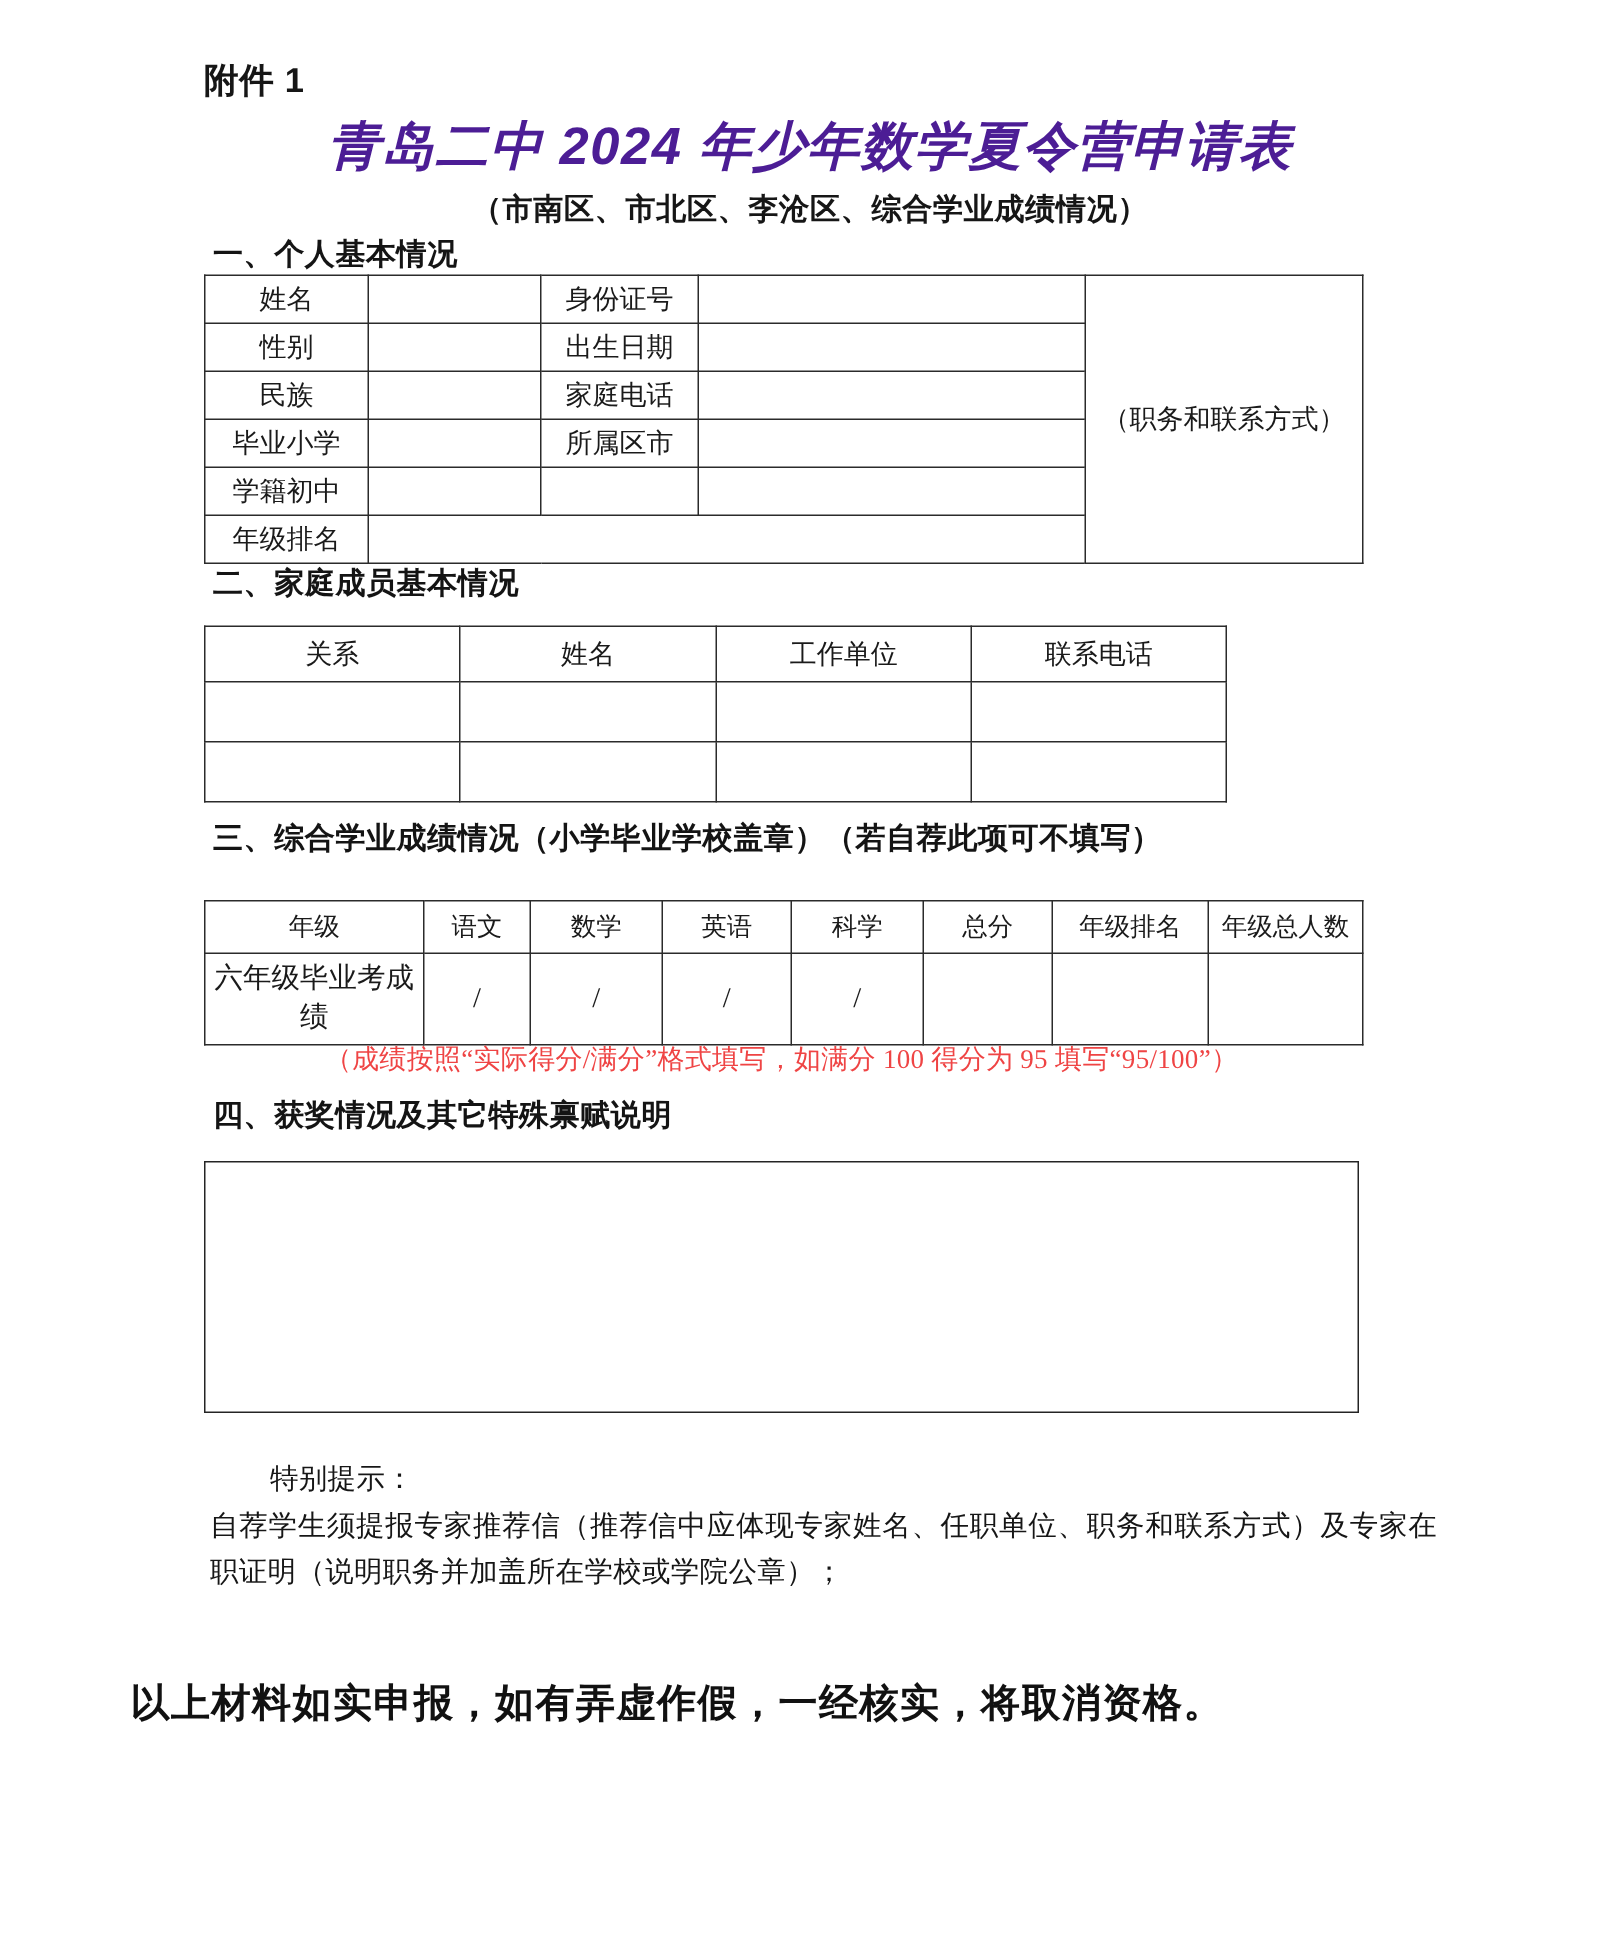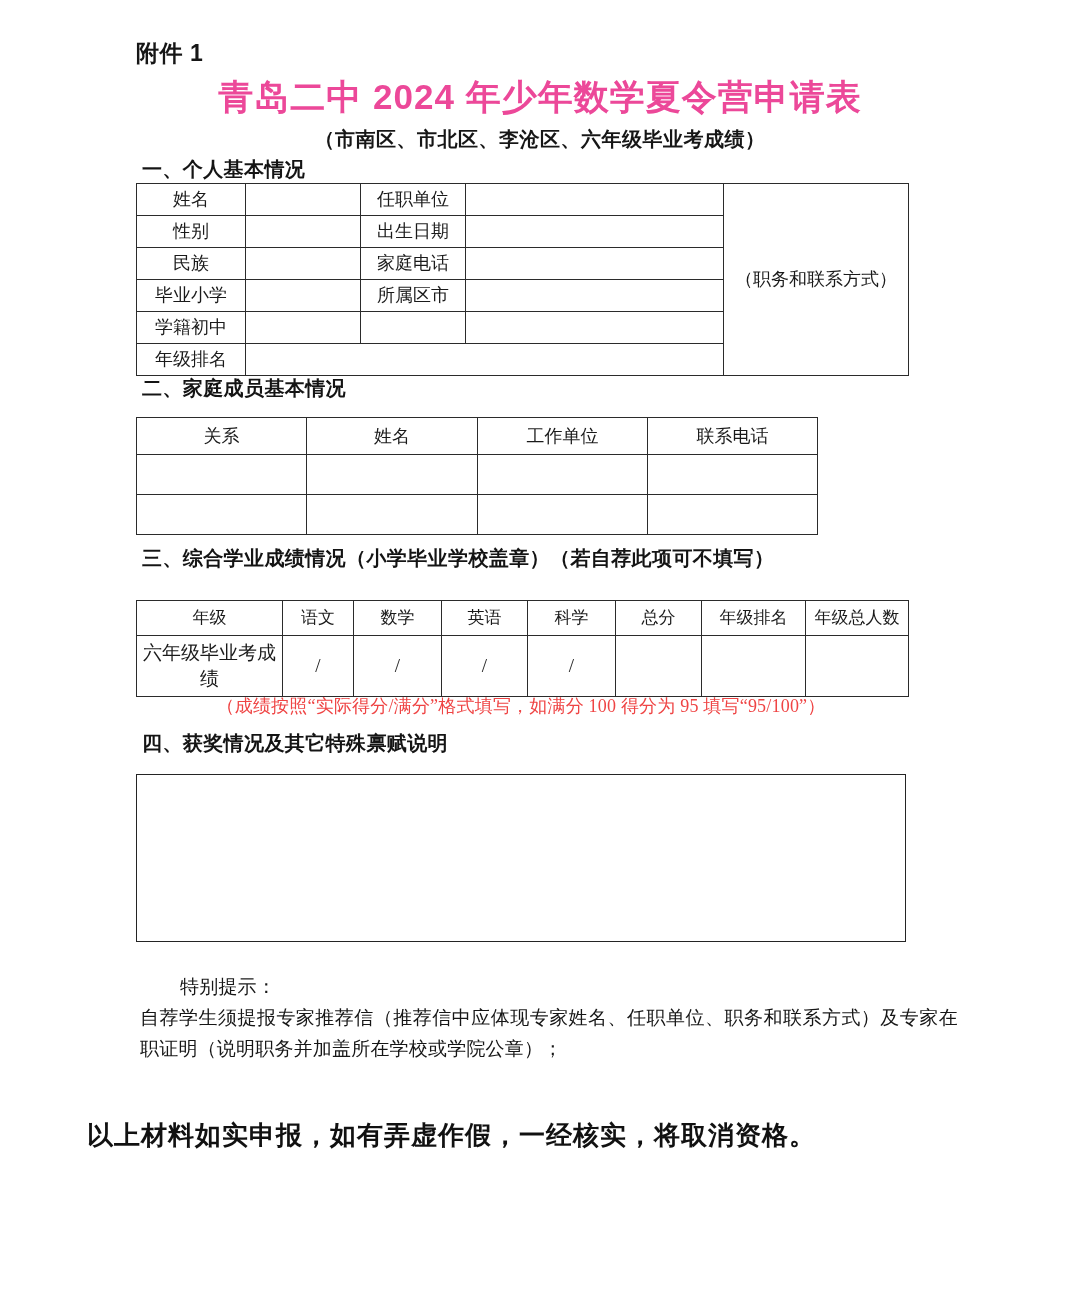--- a/index.html
+++ b/index.html
@@ -38,21 +38,22 @@
   .doc-title {
     position: absolute;
     left: 0;
     top: 74px;
     width: 1080px;
     text-align: center;
     font-family: "Liberation Sans", "DejaVu Sans", sans-serif;
     font-size: 35px;
     font-weight: 700;
     letter-spacing: 1px;
-    color: #ec4899;
+    color: #4c1d95;
+    font-style: italic;
   }
   .doc-subtitle {
     position: absolute;
     left: 0;
     top: 126px;
     width: 1080px;
     text-align: center;
     font-family: "Liberation Sans", "DejaVu Sans", sans-serif;
     font-size: 20px;
     font-weight: 700;
@@ -186,37 +187,37 @@
   }
 </style>
 </head>
 <body>
 
 <div class="page">
 
   <div class="attachment-label">附件 1</div>
 
   <div class="doc-title">青岛二中 2024 年少年数学夏令营申请表</div>
-  <div class="doc-subtitle">（市南区、市北区、李沧区、六年级毕业考成绩）</div>
+  <div class="doc-subtitle">（市南区、市北区、李沧区、综合学业成绩情况）</div>
 
   <div class="section-heading" id="sec1-heading">一、个人基本情况</div>
 
   <table class="form-table" id="table-personal">
     <colgroup>
       <col style="width:109px">
       <col style="width:115px">
       <col style="width:105px">
       <col style="width:258px">
       <col style="width:185px">
     </colgroup>
     <tbody>
       <tr>
         <td>姓名</td>
         <td></td>
-        <td>任职单位</td>
+        <td>身份证号</td>
         <td></td>
         <td class="photo-cell" rowspan="6">（职务和联系方式）</td>
       </tr>
       <tr>
         <td>性别</td>
         <td></td>
         <td>出生日期</td>
         <td></td>
       </tr>
       <tr>

